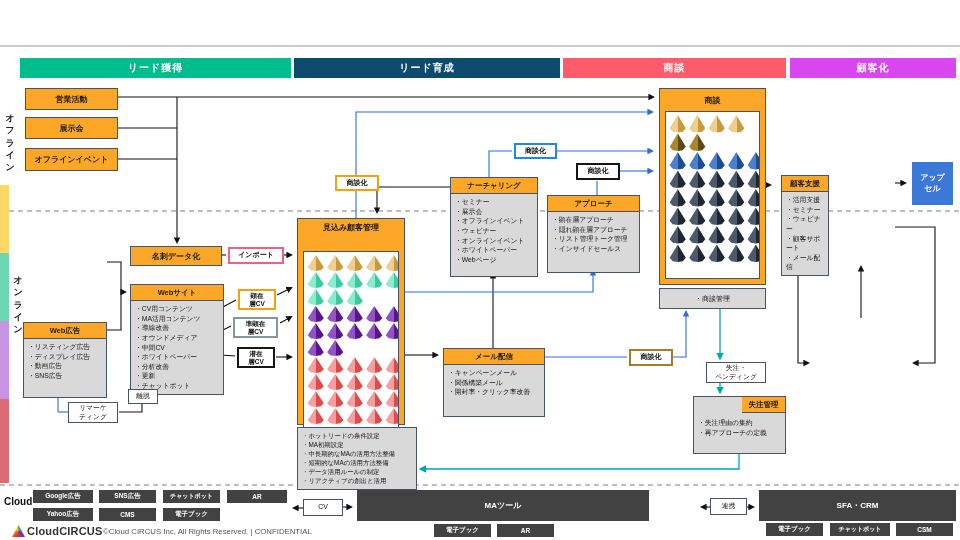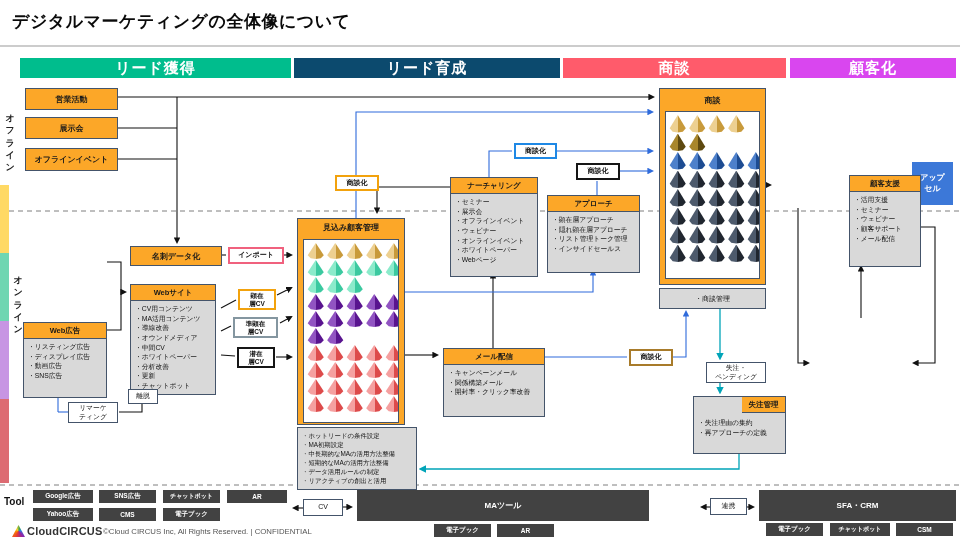--- a/index.html
+++ b/index.html
@@ -1,35 +1,35 @@
 <!DOCTYPE html>
 <html><head>
 <meta charset="utf-8">
 <style>
   html,body{margin:0;padding:0;background:#fff}
   .canvas{position:relative;width:960px;height:540px;background:#fff;overflow:hidden;
     font-family:"Liberation Sans","DejaVu Sans",sans-serif;color:#111}
   .title{position:absolute;left:12px;top:10px;font-size:17px;font-weight:bold;color:#0a0a0a;letter-spacing:.5px}
   .stage{position:absolute;top:58px;height:20px;display:flex;align-items:center;justify-content:center;
-    color:#fff;font-weight:bold;font-size:15px;letter-spacing:1px}
+    color:#fff;font-weight:bold;font-size:10px;letter-spacing:1px}
   .vlabel{position:absolute;writing-mode:vertical-rl;font-size:9px;font-weight:bold;color:#222;letter-spacing:2px}
   .sbar{position:absolute;left:0;width:9px}
   .obox{position:absolute;background:#FCA728;border:1.4px solid #44546A;display:flex;align-items:center;justify-content:center;
     font-size:8px;font-weight:bold;color:#1a1a1a;text-align:center;box-sizing:border-box}
   .gbox{position:absolute;background:#D9D9D9;border:1.2px solid #44546A;box-sizing:border-box}
   .gbox-h{background:#FCA728;border-bottom:1.2px solid #44546A;font-size:7.5px;font-weight:bold;text-align:center;padding:2.5px 0;color:#1a1a1a}
   .gbox-b{padding:3px 2px 3px 4px;font-size:6.8px;line-height:1.42;color:#111;text-align:left}
   .wbox{position:absolute;background:#fff;border:1px solid #44546A;display:flex;align-items:center;justify-content:center;
     text-align:center;font-size:6.8px;color:#111;white-space:pre-line;line-height:1.25;box-sizing:border-box}
   .tag{position:absolute;background:#fff;border:2.5px solid #F2A20D;display:flex;align-items:center;justify-content:center;
     text-align:center;font-size:7px;font-weight:bold;color:#111;white-space:pre-line;line-height:1.15;box-sizing:border-box}
   .bluebox{position:absolute;background:#3C78D8;color:#fff;font-weight:bold;font-size:8px;display:flex;align-items:center;
     justify-content:center;text-align:center;white-space:pre-line;line-height:1.35;box-sizing:border-box}
   .bigbox{position:absolute;background:#FCA728;border:1.6px solid #44546A;padding:0 5px 5px;box-sizing:border-box}
-  .bigbox-h{font-size:8px;font-weight:bold;text-align:center;color:#1a1a1a;height:20px;line-height:17px}
+  .bigbox-h{font-size:8px;font-weight:bold;text-align:center;color:#1a1a1a;height:32px;line-height:17px}
   .bigbox-inner{background:#fff;border:1.2px solid #44546A;padding:2px 3px;height:calc(100% - 16px);box-sizing:border-box;overflow:hidden}
   .cone-row{display:flex;gap:2px;margin:1px 0}
   .cone{flex:0 0 auto;clip-path:polygon(50% 0,96% 76%,79% 96%,50% 100%,21% 96%,4% 76%)}
   .mikomi-cones .cone{width:17.5px;height:16px}
   .shodan-cones .cone{width:17.5px;height:17.5px}
   .graybar{position:absolute;background:#D9D9D9;border:1.2px solid #44546A;display:flex;align-items:center;justify-content:center;
     font-size:7px;color:#111;box-sizing:border-box}
   .toolbtn{position:absolute;background:#424242;color:#fff;font-weight:bold;font-size:6.5px;display:flex;align-items:center;
     justify-content:center;height:13px;box-sizing:border-box}
   .toolbar{position:absolute;background:#424242;color:#fff;font-weight:bold;font-size:8px;display:flex;align-items:center;
@@ -40,21 +40,20 @@
   .logo{position:absolute;left:12px;top:525px;width:13px;height:12px;
     background:conic-gradient(from 200deg,#e53935,#fb8c00,#fdd835,#43a047,#1e88e5,#8e24aa,#e53935);
     clip-path:polygon(50% 0,100% 100%,0 100%)}
   .wires{position:absolute;left:0;top:0;pointer-events:none}
 </style>
 </head>
 <body>
 
 <div class="canvas">
 
-  <div class="title" style="white-space: pre-line;">デジタルマーケティングの全体像について</div>
 
   <svg class="wires" width="960" height="540" viewBox="0 0 960 540">
     <defs>
       <marker id="mb" viewBox="0 0 10 10" refX="7" refY="5" markerWidth="6" markerHeight="6" orient="auto-start-reverse">
           <path d="M0 0L10 5L0 10z" fill="#111"></path>
         </marker>
       <marker id="mu" viewBox="0 0 10 10" refX="7" refY="5" markerWidth="6" markerHeight="6" orient="auto-start-reverse">
           <path d="M0 0L10 5L0 10z" fill="#2F6BDB"></path>
         </marker>
       <marker id="mt" viewBox="0 0 10 10" refX="7" refY="5" markerWidth="6" markerHeight="6" orient="auto-start-reverse">
@@ -137,21 +136,21 @@
         <div>・動画広告</div>
         <div>・SNS広告</div>
       </div>
   </div>
   <div class="wbox" style="left: 68px; top: 402px; width: 50px; height: 21px; white-space: pre-line;">リマーケ
 ティング</div>
 
   <div class="obox" style="left: 130px; top: 246px; width: 92px; height: 20px; white-space: pre-line;">名刺データ化</div>
   <div class="tag" style="left: 228px; top: 247px; width: 56px; height: 17px; border-color: rgb(240, 97, 126); white-space: pre-line;">インポート</div>
 
-  <div class="gbox" style="left:130px;top:284px;width:86px">
+  <div class="gbox" style="left:130px;top:284px;width:94px">
     <div class="gbox-h" style="white-space: pre-line;">Webサイト</div>
     <div class="gbox-b" style="min-height:85px">
         <div>・CV用コンテンツ</div>
         <div>・MA活用コンテンツ</div>
         <div>・導線改善</div>
         <div>・オウンドメディア</div>
         <div>・中間CV</div>
         <div>・ホワイトペーパー</div>
         <div>・分析改善</div>
         <div>・更新</div>
@@ -338,42 +337,42 @@
           <span class="cone" style="background: linear-gradient(90deg, rgb(77, 90, 108) 0px, rgb(77, 90, 108) 52%, rgb(32, 38, 47) 52%, rgb(32, 38, 47) 100%);"></span>
           <span class="cone" style="background: linear-gradient(90deg, rgb(77, 90, 108) 0px, rgb(77, 90, 108) 52%, rgb(32, 38, 47) 52%, rgb(32, 38, 47) 100%);"></span>
           <span class="cone" style="background: linear-gradient(90deg, rgb(77, 90, 108) 0px, rgb(77, 90, 108) 52%, rgb(32, 38, 47) 52%, rgb(32, 38, 47) 100%);"></span>
         </div>
       </div>
   </div>
   <div class="graybar" style="left: 659px; top: 288px; width: 107px; height: 21px; white-space: pre-line;">・商談管理</div>
 
   <div class="bluebox" style="left: 912px; top: 162px; width: 41px; height: 43px; white-space: pre-line;">アップ
 セル</div>
-  <div class="gbox" style="left:849px;top:175px;width:72px">
+  <div class="gbox" style="left:781px;top:175px;width:48px">
     <div class="gbox-h" style="white-space: pre-line;">顧客支援</div>
     <div class="gbox-b" style="min-height:68px">
         <div>・活用支援</div>
         <div>・セミナー</div>
         <div>・ウェビナー</div>
         <div>・顧客サポート</div>
         <div>・メール配信</div>
       </div>
   </div>
 
   <div class="wbox" style="left: 706px; top: 362px; width: 60px; height: 21px; white-space: pre-line;">失注・
 ペンディング</div>
   <div class="gbox" style="left:693px;top:396px;width:93px">
     <div class="gbox-h" style="white-space: pre-line; margin-left: 48px;">失注管理</div>
     <div class="gbox-b" style="min-height:32px;padding-top:5px">
         <div>・失注理由の集約</div>
         <div>・再アプローチの定義</div>
       </div>
   </div>
 
-  <div class="tool-label" style="white-space: pre-line;">Tool</div>
+  <div class="tool-label" style="white-space: pre-line;">Cloud</div>
   <div class="toolbtn" style="left: 33px; top: 490px; width: 60px; white-space: pre-line;">Google広告</div>
   <div class="toolbtn" style="left: 99px; top: 490px; width: 57px; white-space: pre-line;">SNS広告</div>
   <div class="toolbtn" style="left: 163px; top: 490px; width: 57px; font-size: 6px; white-space: pre-line;">チャットボット</div>
   <div class="toolbtn" style="left: 227px; top: 490px; width: 60px; white-space: pre-line;">AR</div>
   <div class="toolbtn" style="left: 33px; top: 508px; width: 60px; white-space: pre-line;">Yahoo広告</div>
   <div class="toolbtn" style="left: 99px; top: 508px; width: 57px; white-space: pre-line;">CMS</div>
   <div class="toolbtn" style="left: 163px; top: 508px; width: 57px; white-space: pre-line;">電子ブック</div>
 
   <div class="wbox" style="left: 303px; top: 499px; width: 40px; height: 17px; font-size: 7px; white-space: pre-line;">CV</div>
   <div class="toolbar" style="left: 357px; top: 490px; width: 292px; white-space: pre-line;">MAツール</div>

